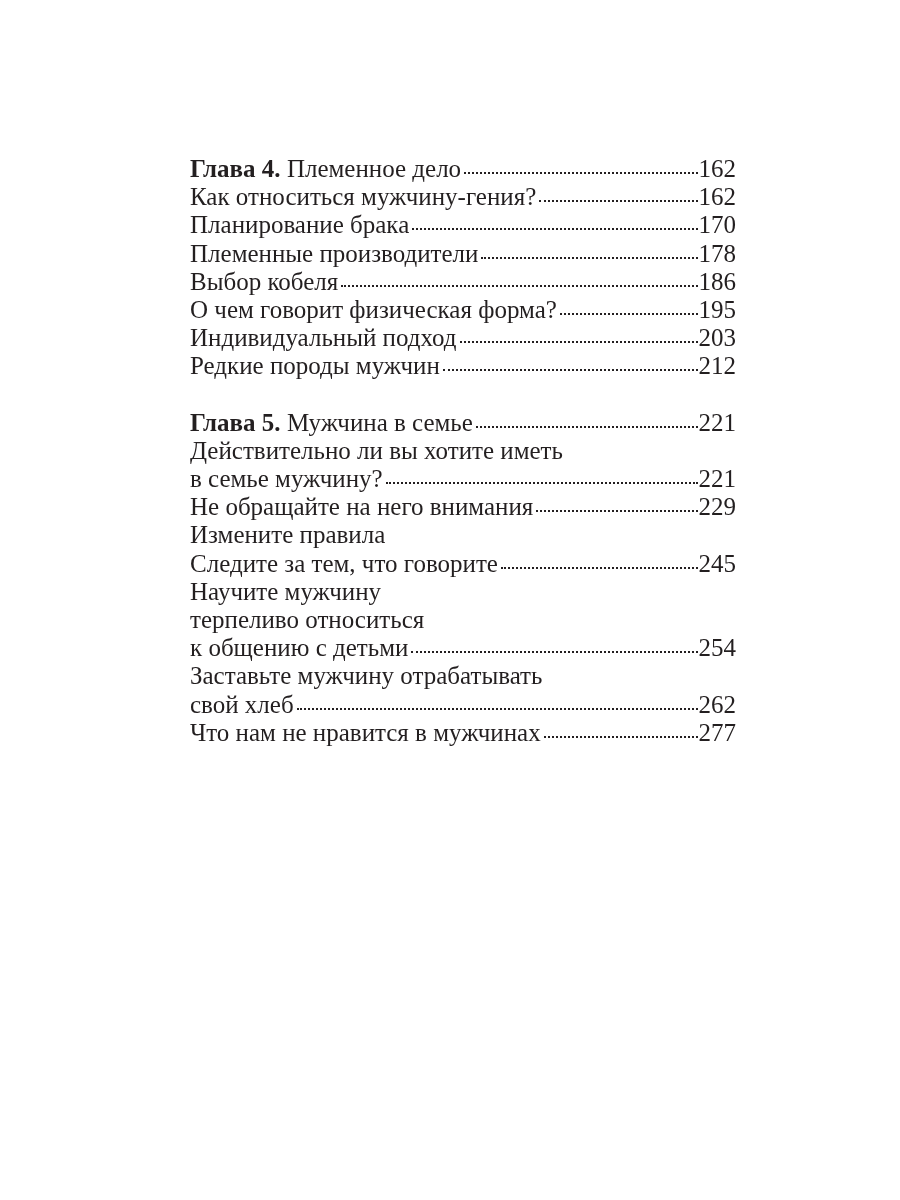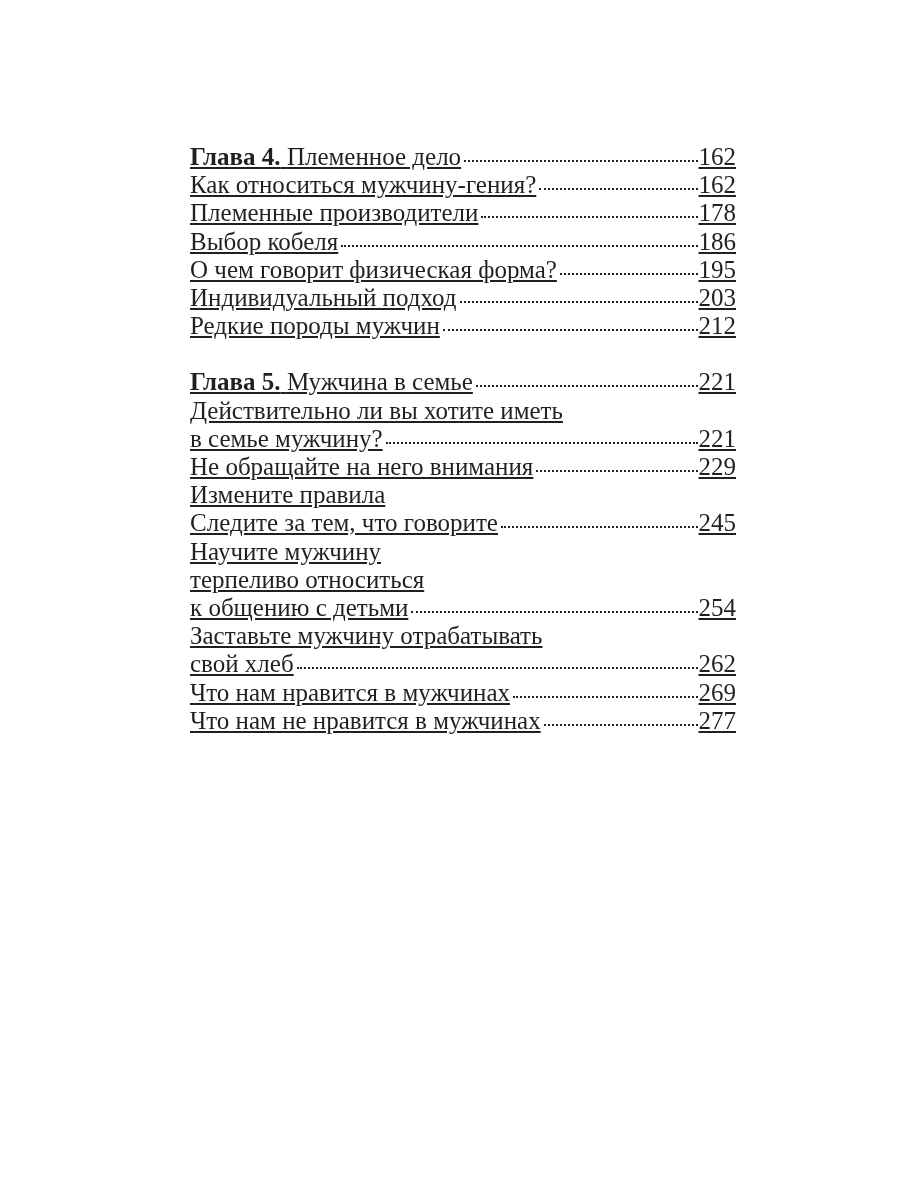--- a/index.html
+++ b/index.html
@@ -2,21 +2,21 @@
 <html><head>
 <meta charset="utf-8">
 <style>
   html, body { margin: 0; padding: 0; background: #ffffff; }
   body { width: 900px; height: 1200px; position: relative; overflow: hidden; }
   .toc {
     position: absolute; left: 190px; top: 139px; width: 546px;
     font-family: "Liberation Serif", "DejaVu Serif", serif;
     font-size: 25px; line-height: 28.2px; color: #231f20;
   }
-  .section { margin: 4px 0 28px 0; text-decoration: underline; }
+  .section { margin: 16px 0 28px 0; }
   .row { display: flex; align-items: baseline; white-space: nowrap; }
   .row .title { flex: 0 0 auto; }
   .row .leader {
     flex: 1 1 auto; margin: 0 1px 0 3px; height: 1px;
     border-bottom: 2px dotted #231f20; position: relative; top: -3px;
   }
   .row .page { flex: 0 0 auto; text-align: right; }
   .line { white-space: nowrap; }
   .bold { font-weight: bold; }
 </style>
@@ -28,20 +28,25 @@
   <div class="section">
     <div class="row">
       <span class="title"><span class="bold">Глава 4.</span> <span>Племенное дело</span></span>
       <span class="leader"></span>
       <span class="page">162</span>
     </div>
     <div class="row">
       <span class="title">Как относиться мужчину-гения?</span>
       <span class="leader"></span>
       <span class="page">162</span>
+    </div>
+    <div class="row">
+      <span class="title">Планирование брака</span>
+      <span class="leader"></span>
+      <span class="page">170</span>
     </div>
     <div class="row">
       <span class="title">Племенные производители</span>
       <span class="leader"></span>
       <span class="page">178</span>
     </div>
     <div class="row">
       <span class="title">Выбор кобеля</span>
       <span class="leader"></span>
       <span class="page">186</span>
@@ -99,25 +104,20 @@
       <span class="page">254</span>
     </div>
 
     <div class="line">Заставьте мужчину отрабатывать</div>
     <div class="row">
       <span class="title">свой хлеб</span>
       <span class="leader"></span>
       <span class="page">262</span>
     </div>
 
-    <div class="row">
-      <span class="title">Что нам нравится в мужчинах</span>
-      <span class="leader"></span>
-      <span class="page">269</span>
-    </div>
 
     <div class="row">
       <span class="title">Что нам не нравится в мужчинах</span>
       <span class="leader"></span>
       <span class="page">277</span>
     </div>
   </div>
 
 </div>
 

